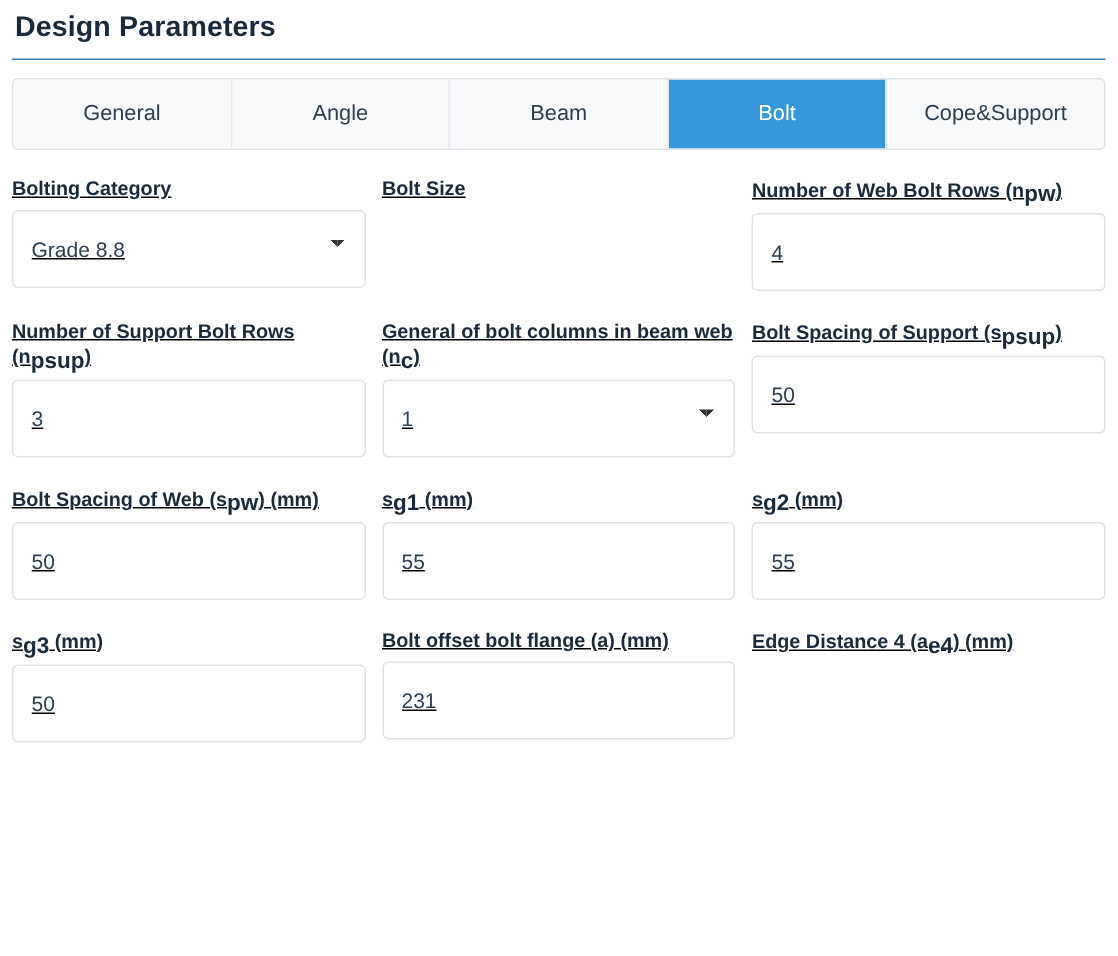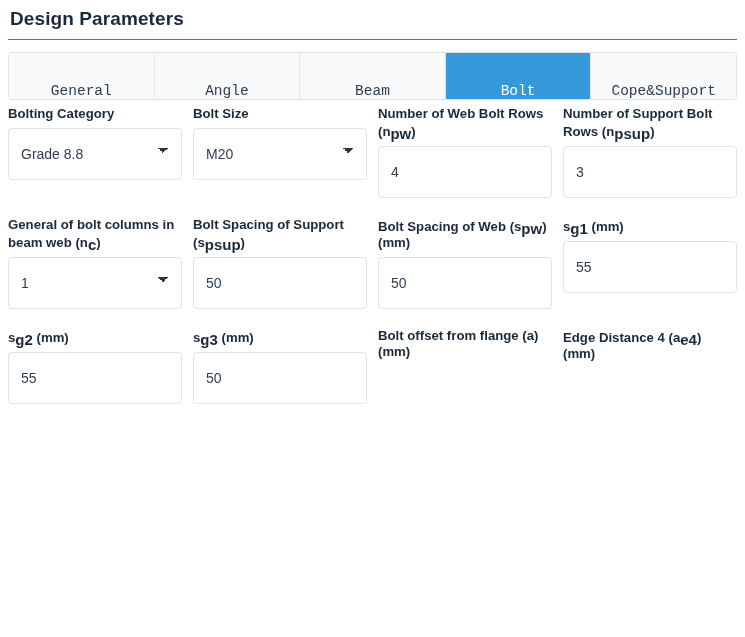--- a/index.html
+++ b/index.html
@@ -33,41 +33,41 @@
     margin-top: 12px;
     border: 1px solid #dfe3e8;
     border-radius: 4px;
     overflow: hidden;
     background: #f8f9fa;
     height: 48px;
   }
   .tab {
     flex: 1 1 0;
     display: flex;
-    align-items: flex-end;
+    align-items: center;
     justify-content: center;
     font-size: 14.5px;
     color: #2c3e50;
     background: #f8f9fa;
     border-right: 1px solid #e3e6ea;
     cursor: pointer;
     height: 100%;
-    font-family: Liberation Mono, monospace;
   }
   .tab:last-child { border-right: none; }
   .tab.active {
     background: #3498db;
     color: #ffffff;
   }
   .form-grid {
     display: grid;
-    grid-template-columns: 1fr 1fr 1fr 1fr;
+    grid-template-columns: 1fr 1fr 1fr;
     column-gap: 11px;
     row-gap: 0px;
-    margin-top: 6px;
+    margin-top: 18px;
+    text-decoration: underline;
   }
   .field {
     margin-bottom: 19px;
   }
   .field-label {
     display: block;
     font-size: 13.2px;
     font-weight: bold;
     color: #1b2a3a;
     margin-bottom: 6px;
@@ -137,23 +137,20 @@
 
     <div class="field">
       <label class="field-label">Bolting Category</label>
       <select class="control">
         <option>Grade 8.8</option>
       </select>
     </div>
 
     <div class="field">
       <label class="field-label">Bolt Size</label>
-      <select class="control">
-        <option>M20</option>
-      </select>
     </div>
 
     <div class="field">
       <label class="field-label"><span>Number of Web Bolt Rows (n</span><sub>pw</sub><span>)</span></label>
       <input class="control" type="text" value="4" style="">
     </div>
 
     <div class="field">
       <label class="field-label"><span>Number of Support Bolt Rows (n</span><sub>psup</sub><span>)</span></label>
       <input class="control" type="text" value="3" style="">
@@ -185,21 +182,22 @@
       <label class="field-label"><span>s</span><sub>g2</sub><span> (mm)</span></label>
       <input class="control" type="text" value="55" style="">
     </div>
 
     <div class="field">
       <label class="field-label"><span>s</span><sub>g3</sub><span> (mm)</span></label>
       <input class="control" type="text" value="50" style="">
     </div>
 
     <div class="field">
-      <label class="field-label">Bolt offset from flange (a) (mm)</label>
+      <label class="field-label">Bolt offset bolt flange (a) (mm)</label>
+      <input class="control" type="text" value="231" style="">
     </div>
 
     <div class="field">
       <label class="field-label"><span>Edge Distance 4 (a</span><sub>e4</sub><span>) (mm)</span></label>
     </div>
 
   </div>
 </div>
 
 </body></html>

